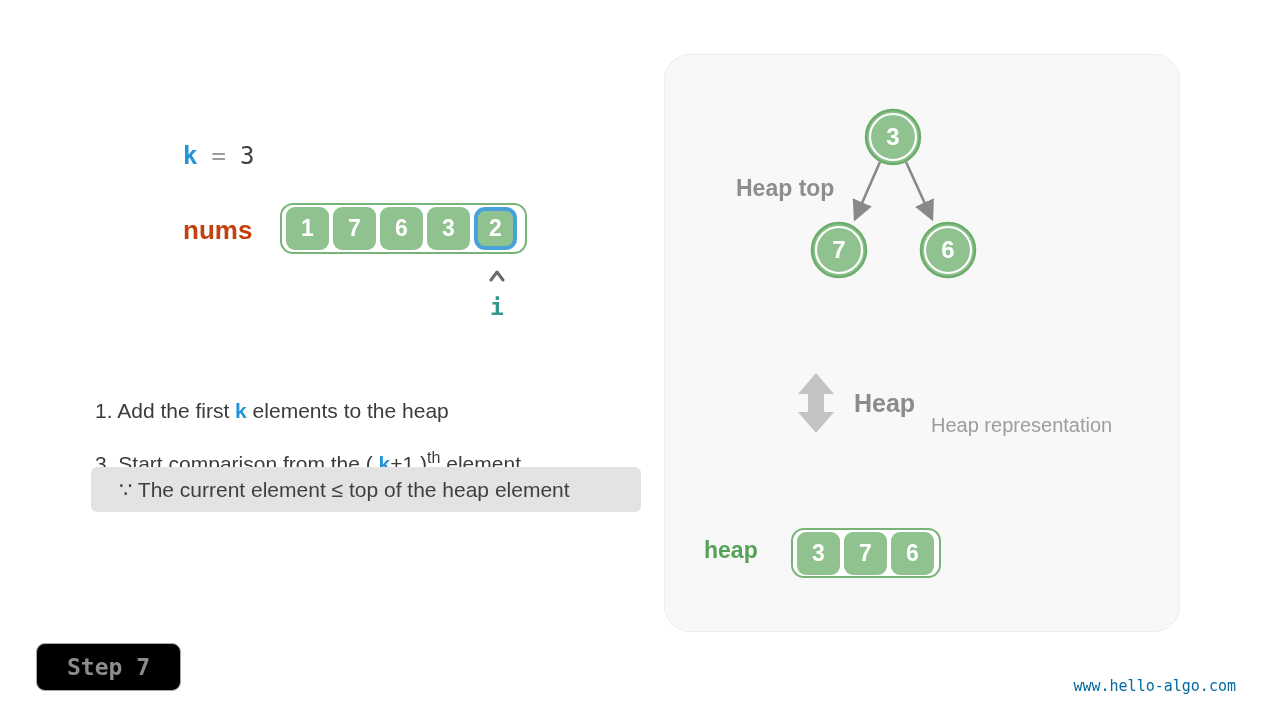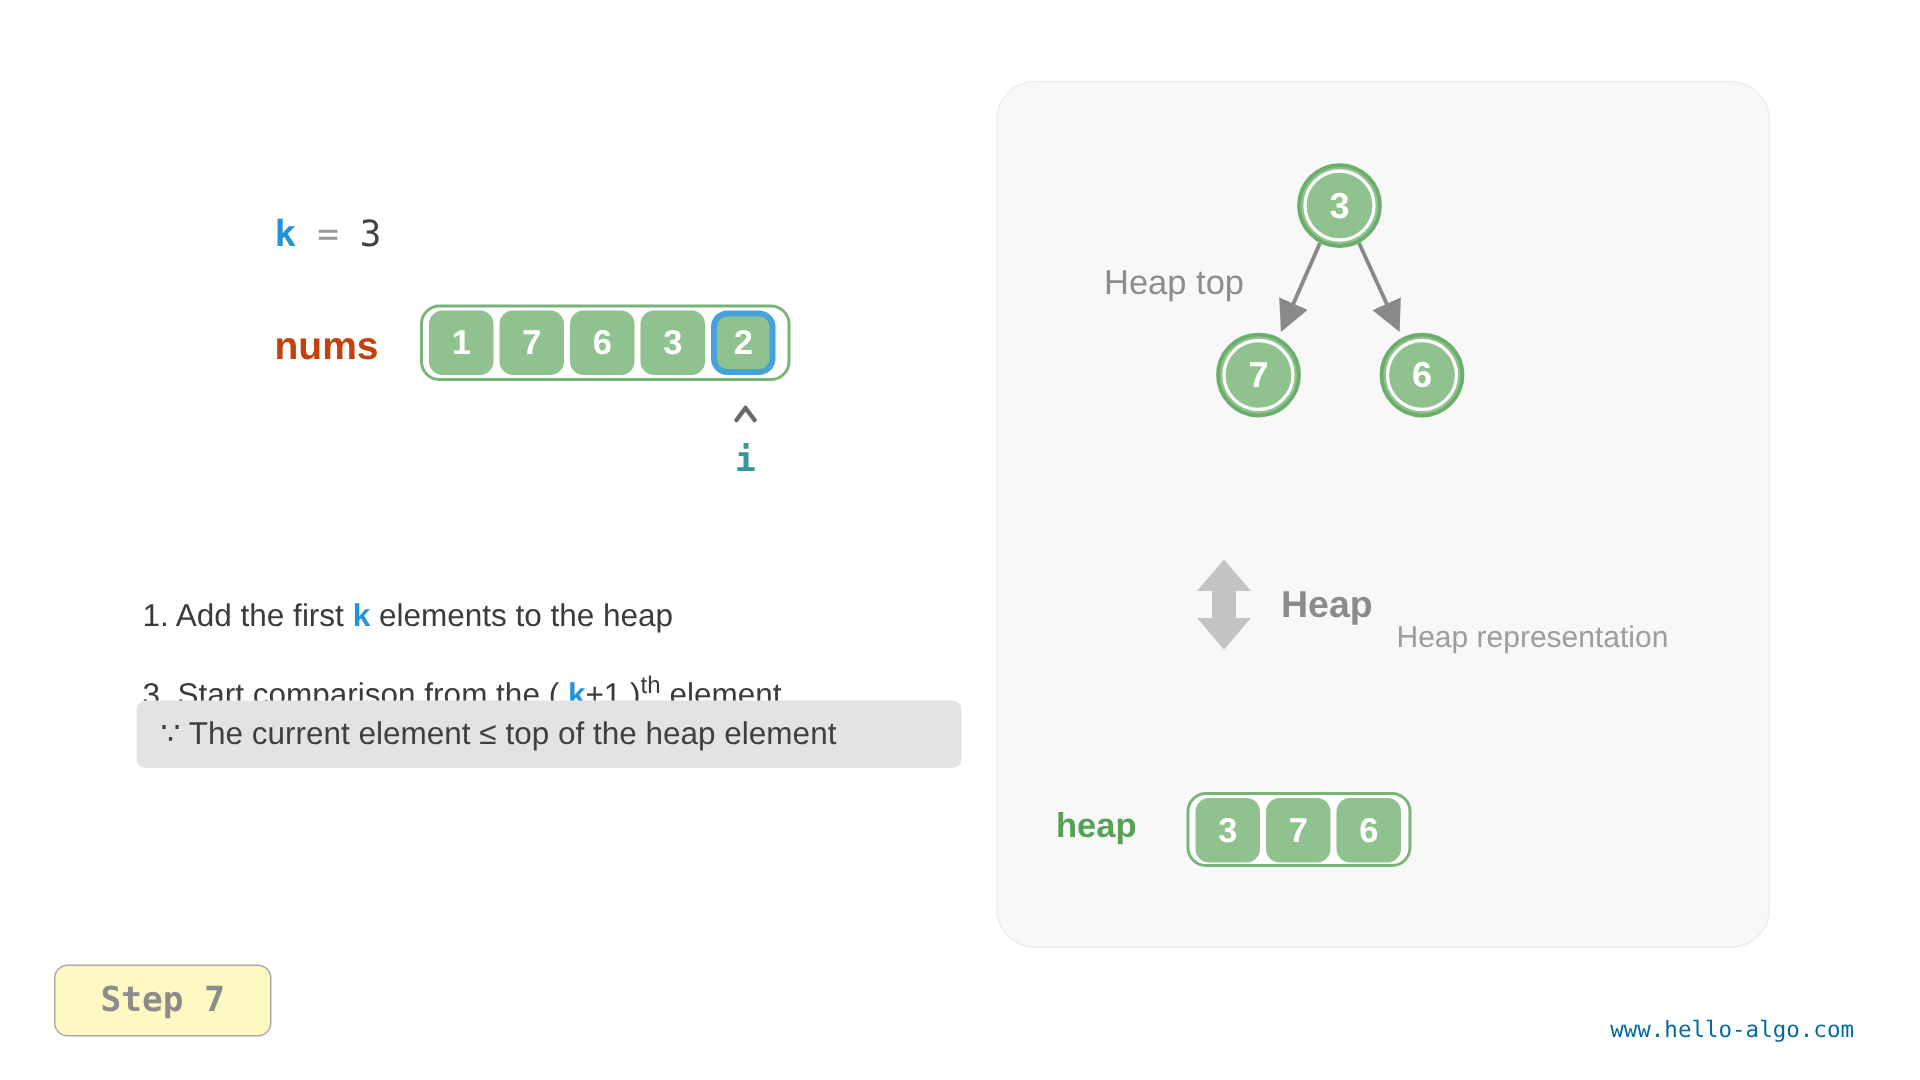--- a/index.html
+++ b/index.html
@@ -40,42 +40,42 @@
 
   .step-line{position:absolute;left:95px;white-space:pre-wrap;
     font-size:21px;color:#3b3b3b;margin-top:27px;}
   .step-line .kvar{color:#2493d7;font-weight:bold;}
   .step-line sup{font-size:16px;line-height:0;}
   .line1{top:372px;}
   .line2{top:425px;}
 
   .note-box{position:absolute;left:91px;top:467px;width:550px;height:45px;
     box-sizing:border-box;background:#e3e3e3;border-radius:6px;
-    display:flex;align-items:center;padding:0 16px;
+    display:flex;align-items:center;padding:0 28px;
     font-size:21px;color:#3f3f3f;white-space:pre-wrap;}
 
   
   .panel{position:absolute;left:664px;top:54px;width:516px;height:578px;
     box-sizing:border-box;background:#f8f8f9;border:1px solid #ededee;
     border-radius:26px;}
   .panel svg.tree{position:absolute;left:0;top:0;}
   .heap-top-label{position:absolute;left:71px;top:120px;
-    font-size:23px;font-weight:normal;color:#8d8d8f;text-align:center;}
+    font-size:23px;font-weight:bold;color:#8d8d8f;text-align:center;}
   .heap-word{position:absolute;left:189px;top:334px;
     font-size:25px;font-weight:bold;color:#8b8b8d;}
   .rep-line{position:absolute;left:266px;font-size:20px;color:#9d9da0;}
   .rep1{top:314px;}
   .rep2{top:359px;}
   .heap-label{position:absolute;left:39px;top:482px;
     font-size:23px;font-weight:bold;color:#55a155;}
   .heap-box{left:126px;top:473px;width:150px;height:50px;position:absolute;}
 
   
   .step-badge{position:absolute;left:36px;top:643px;width:145px;height:48px;
-    box-sizing:border-box;background:#fef9c3;border:1.5px solid #a9a9a9;
+    box-sizing:border-box;background:#000000;border:1.5px solid #a9a9a9;
     border-radius:9px;display:flex;align-items:center;justify-content:center;
     font-family:"DejaVu Sans Mono",monospace;font-weight:bold;
     font-size:23px;color:#8c8c8c;}
   .watermark{position:absolute;right:44px;top:677px;
     font-family:"DejaVu Sans Mono",monospace;font-size:15px;color:#0369a1;}
 </style>
 </head>
 <body>
 
 <div class="k-line">

